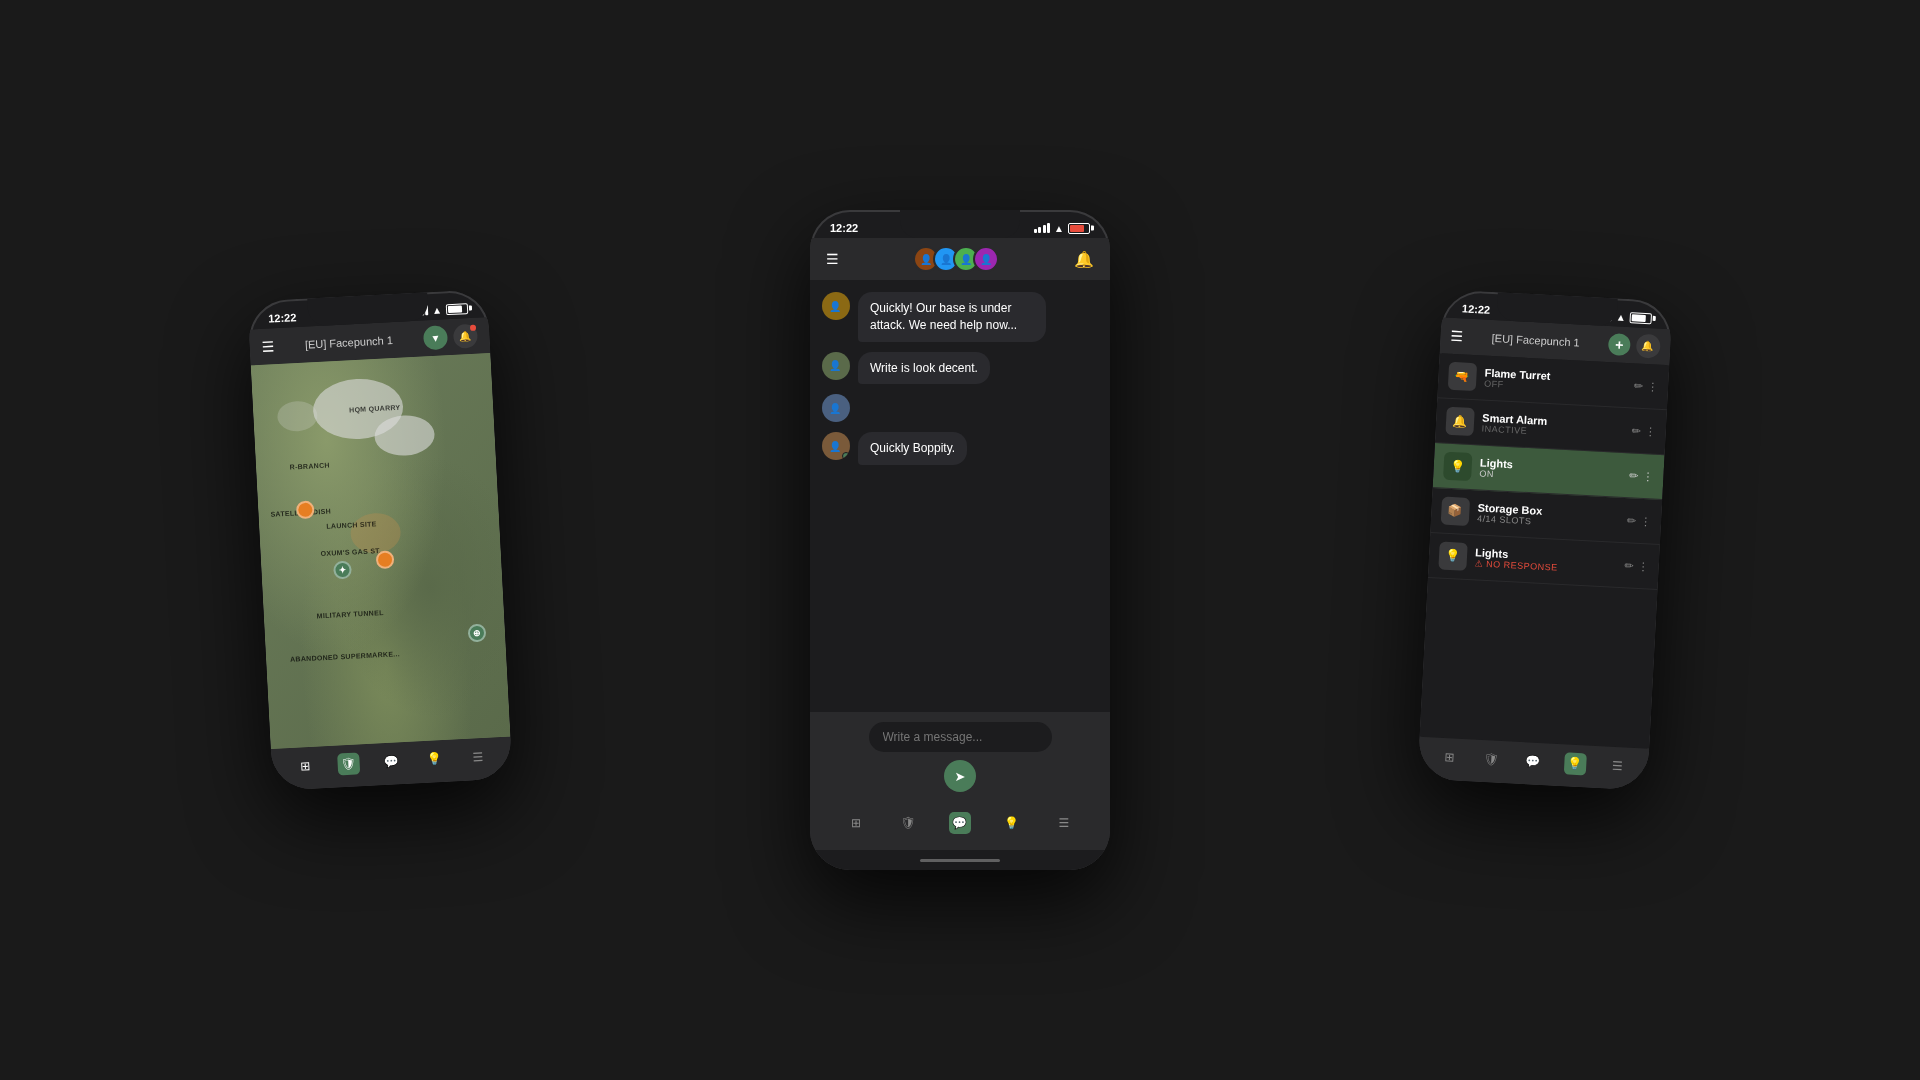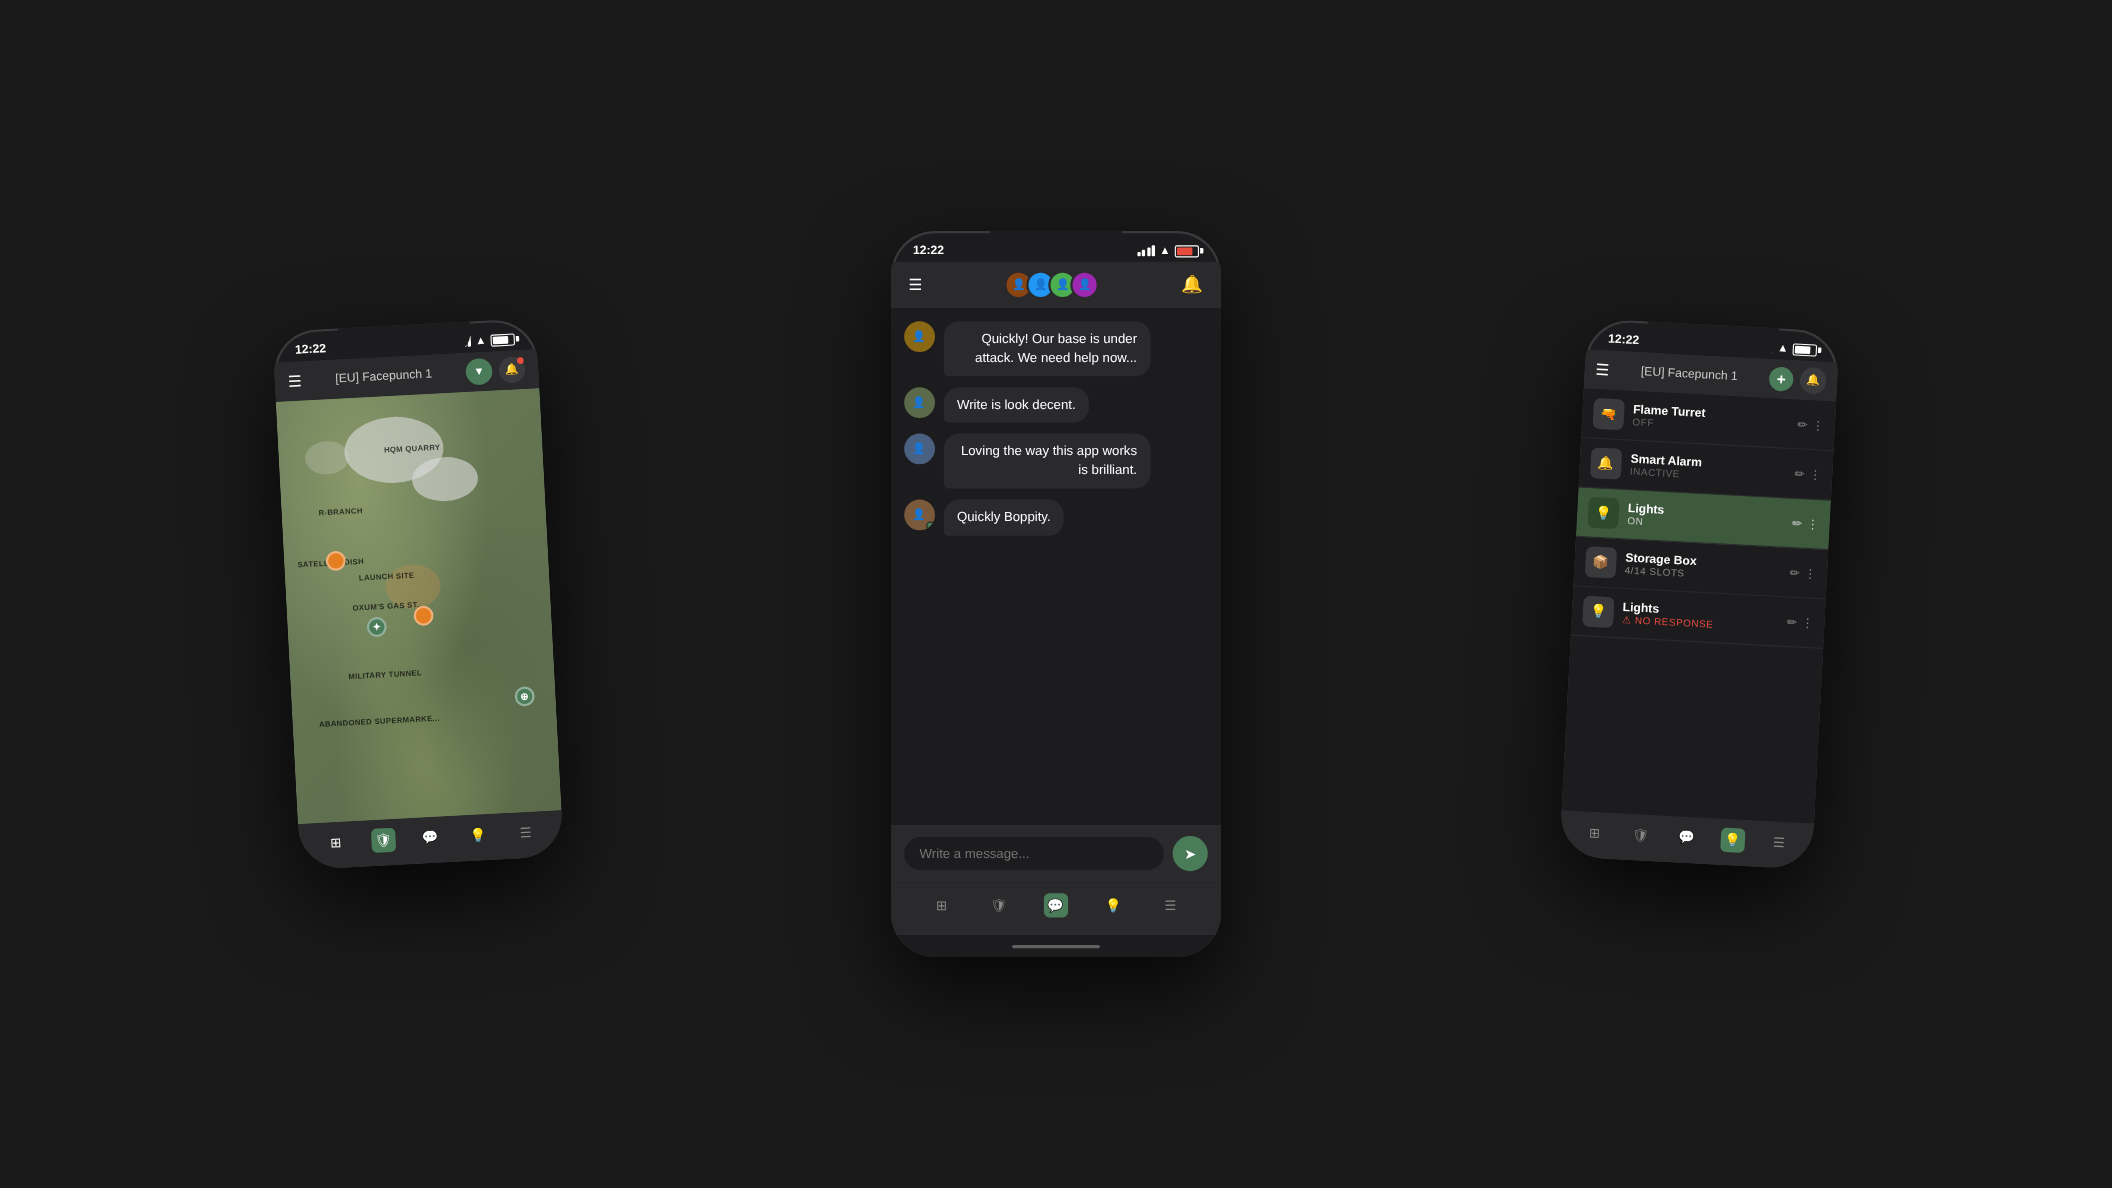--- a/index.html
+++ b/index.html
@@ -322,40 +322,40 @@
       font-weight: bold;
     }
 
     .msg-bubble {
       max-width: 68%;
       padding: 8px 12px;
       border-radius: 14px;
       font-size: 12px;
       line-height: 1.4;
       color: #fff;
-      text-align: right;
     }
 
     .msg-bubble.received {
       background: #2a2a2e;
       border-bottom-left-radius: 4px;
     }
 
     .msg-bubble.sent {
       background: #4a7c59;
       border-bottom-right-radius: 4px;
     }
 
     .chat-input-area {
       background: #2a2a2c;
       padding: 10px 12px;
       display: flex;
       align-items: center;
       gap: 8px;
       flex-shrink: 0;
+      flex-direction: column;
     }
 
     .chat-input {
       flex: 1;
       background: #1c1c1e;
       border: none;
       border-radius: 20px;
       padding: 8px 14px;
       color: #888;
       font-size: 12px;
@@ -608,21 +608,20 @@
       </div>
 
 
       <div class="msg-row">
         <div class="msg-avatar" style="background:#5a6a4a;">👤</div>
         <div class="msg-bubble received">Write is look decent.</div>
       </div>
 
       <div class="msg-row">
         <div class="msg-avatar" style="background:#4a6080;">👤</div>
-        <div class="msg-bubble received">Loving the way this app works is brilliant.</div>
       </div>
 
 
       <div class="msg-row">
         <div class="msg-avatar" style="background:#7a5a3a;position:relative;">
           👤
           <div style="position:absolute;bottom:0;right:0;width:8px;height:8px;background:#4a7c59;border-radius:50%;border:1px solid #1c1c1e;"></div>
         </div>
         <div class="msg-bubble received">Quickly Boppity.</div>
       </div>

